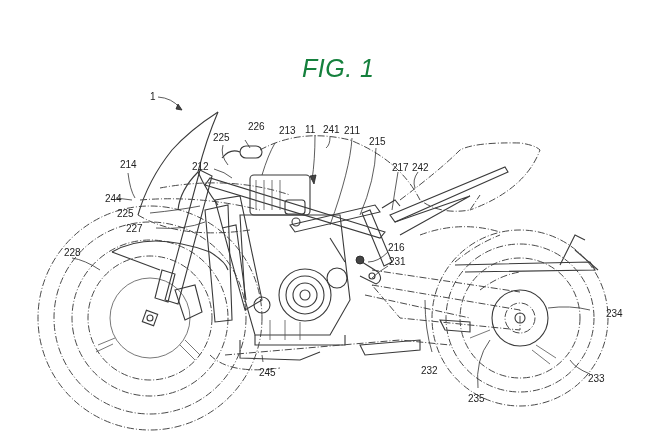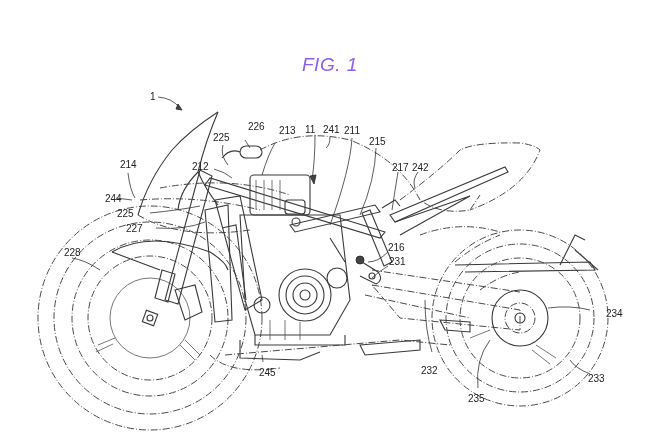--- a/index.html
+++ b/index.html
@@ -1,17 +1,17 @@
 <!DOCTYPE html>
 <html><head>
 <meta charset="utf-8">
 <style>
   html, body { margin: 0; padding: 0; background: #ffffff; }
   body { width: 662px; height: 442px; overflow: hidden; position: relative; font-family: "Liberation Sans", sans-serif; }
-  #fig-title { position: absolute; left: 302px; top: 54px; font-size: 19px; font-style: italic; color: #8b5cf6; letter-spacing: 0.5px; }
+  #fig-title { position: absolute; left: 302px; top: 54px; font-size: 25px; font-style: italic; color: #15803d; letter-spacing: 0.5px; }
   svg#drawing { position: absolute; left: 0; top: 0; }
   .ln { fill: none; stroke: #3a3a3a; stroke-width: 1.1; }
   .dash { fill: none; stroke: #4a4a4a; stroke-width: 1; stroke-dasharray: 7 2 1 2; }
   .thin { fill: none; stroke: #555; stroke-width: 0.8; }
   .lead { fill: none; stroke: #333; stroke-width: 0.8; }
   .dark { fill: #444; stroke: #222; stroke-width: 0.8; }
   .ref { font-size: 10px; fill: #222; font-family: "Liberation Sans", sans-serif; }
 </style>
 </head>
 <body>

